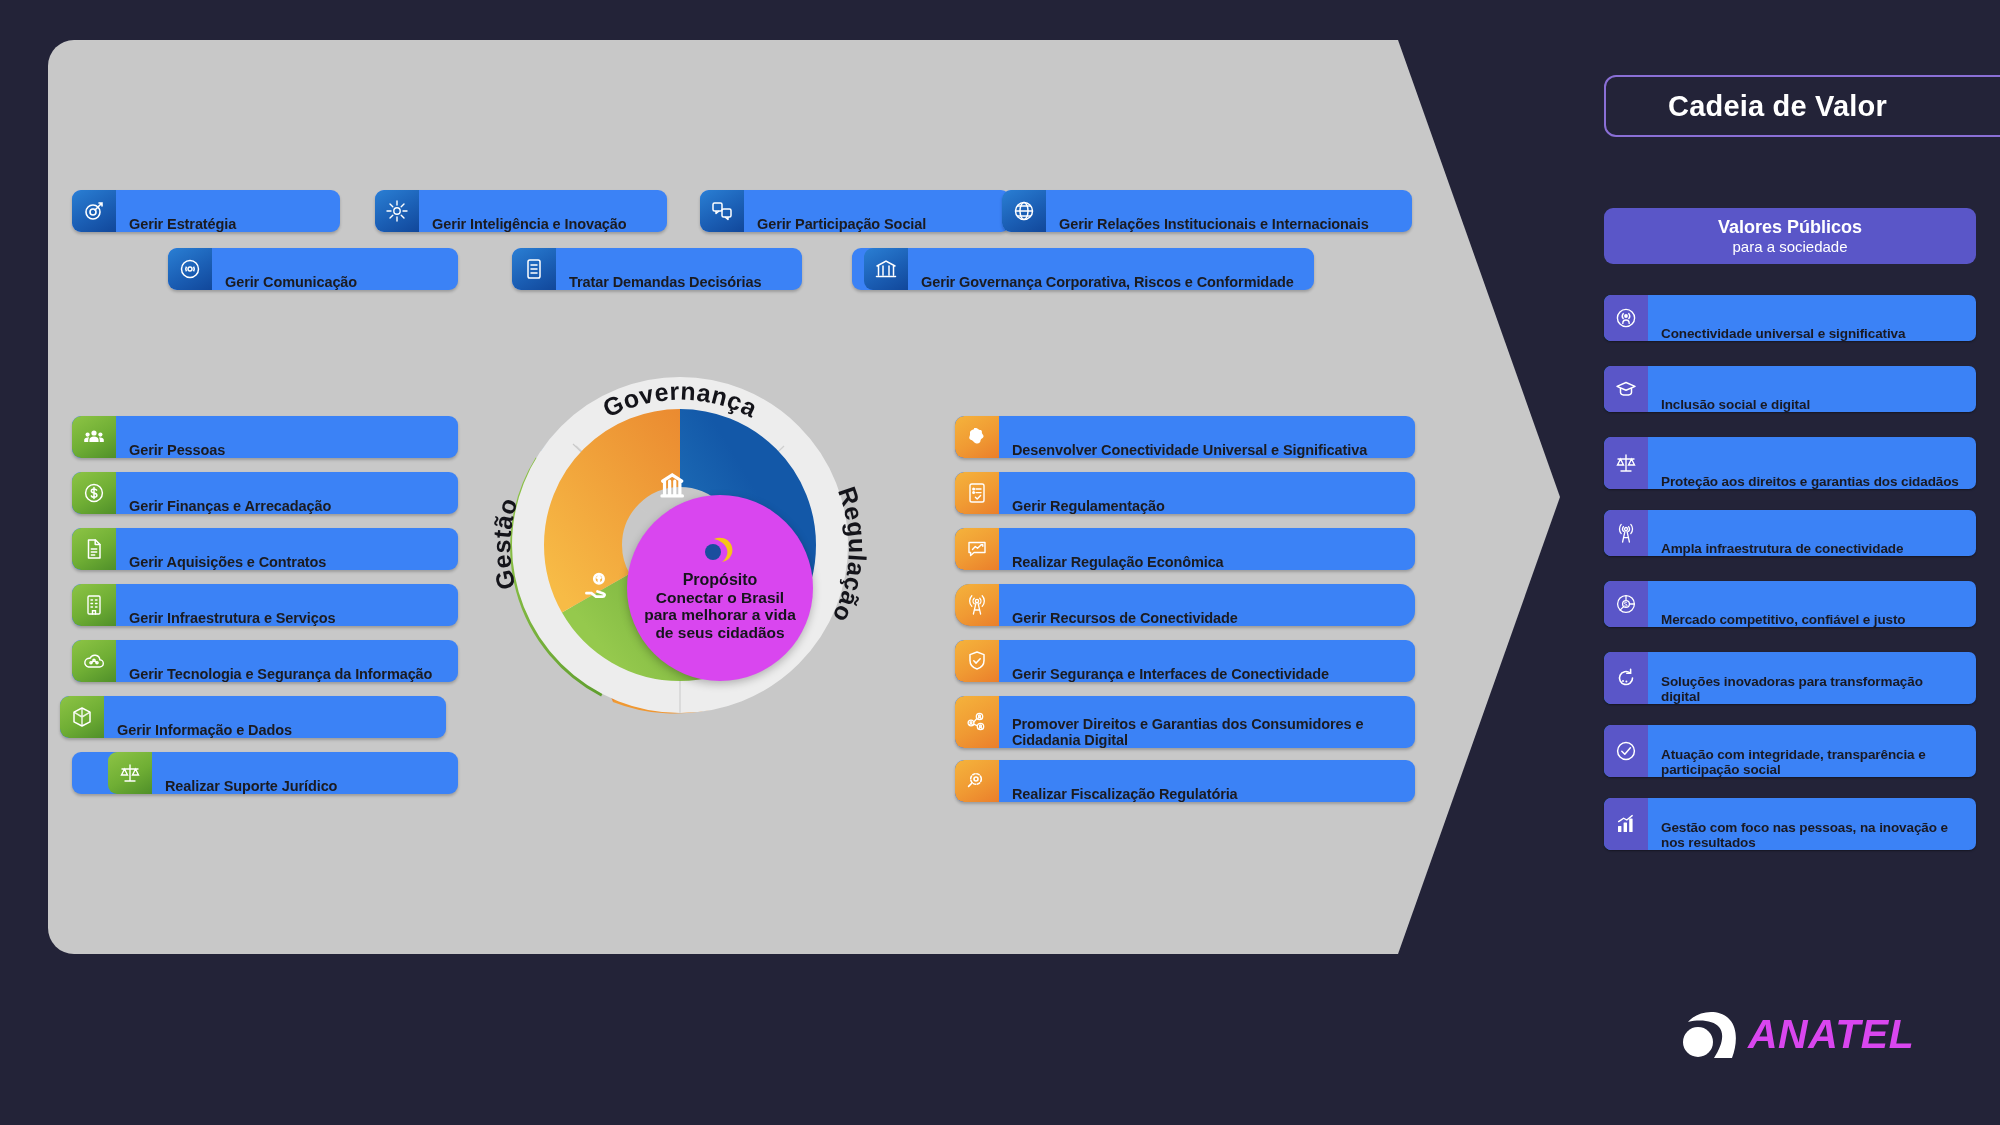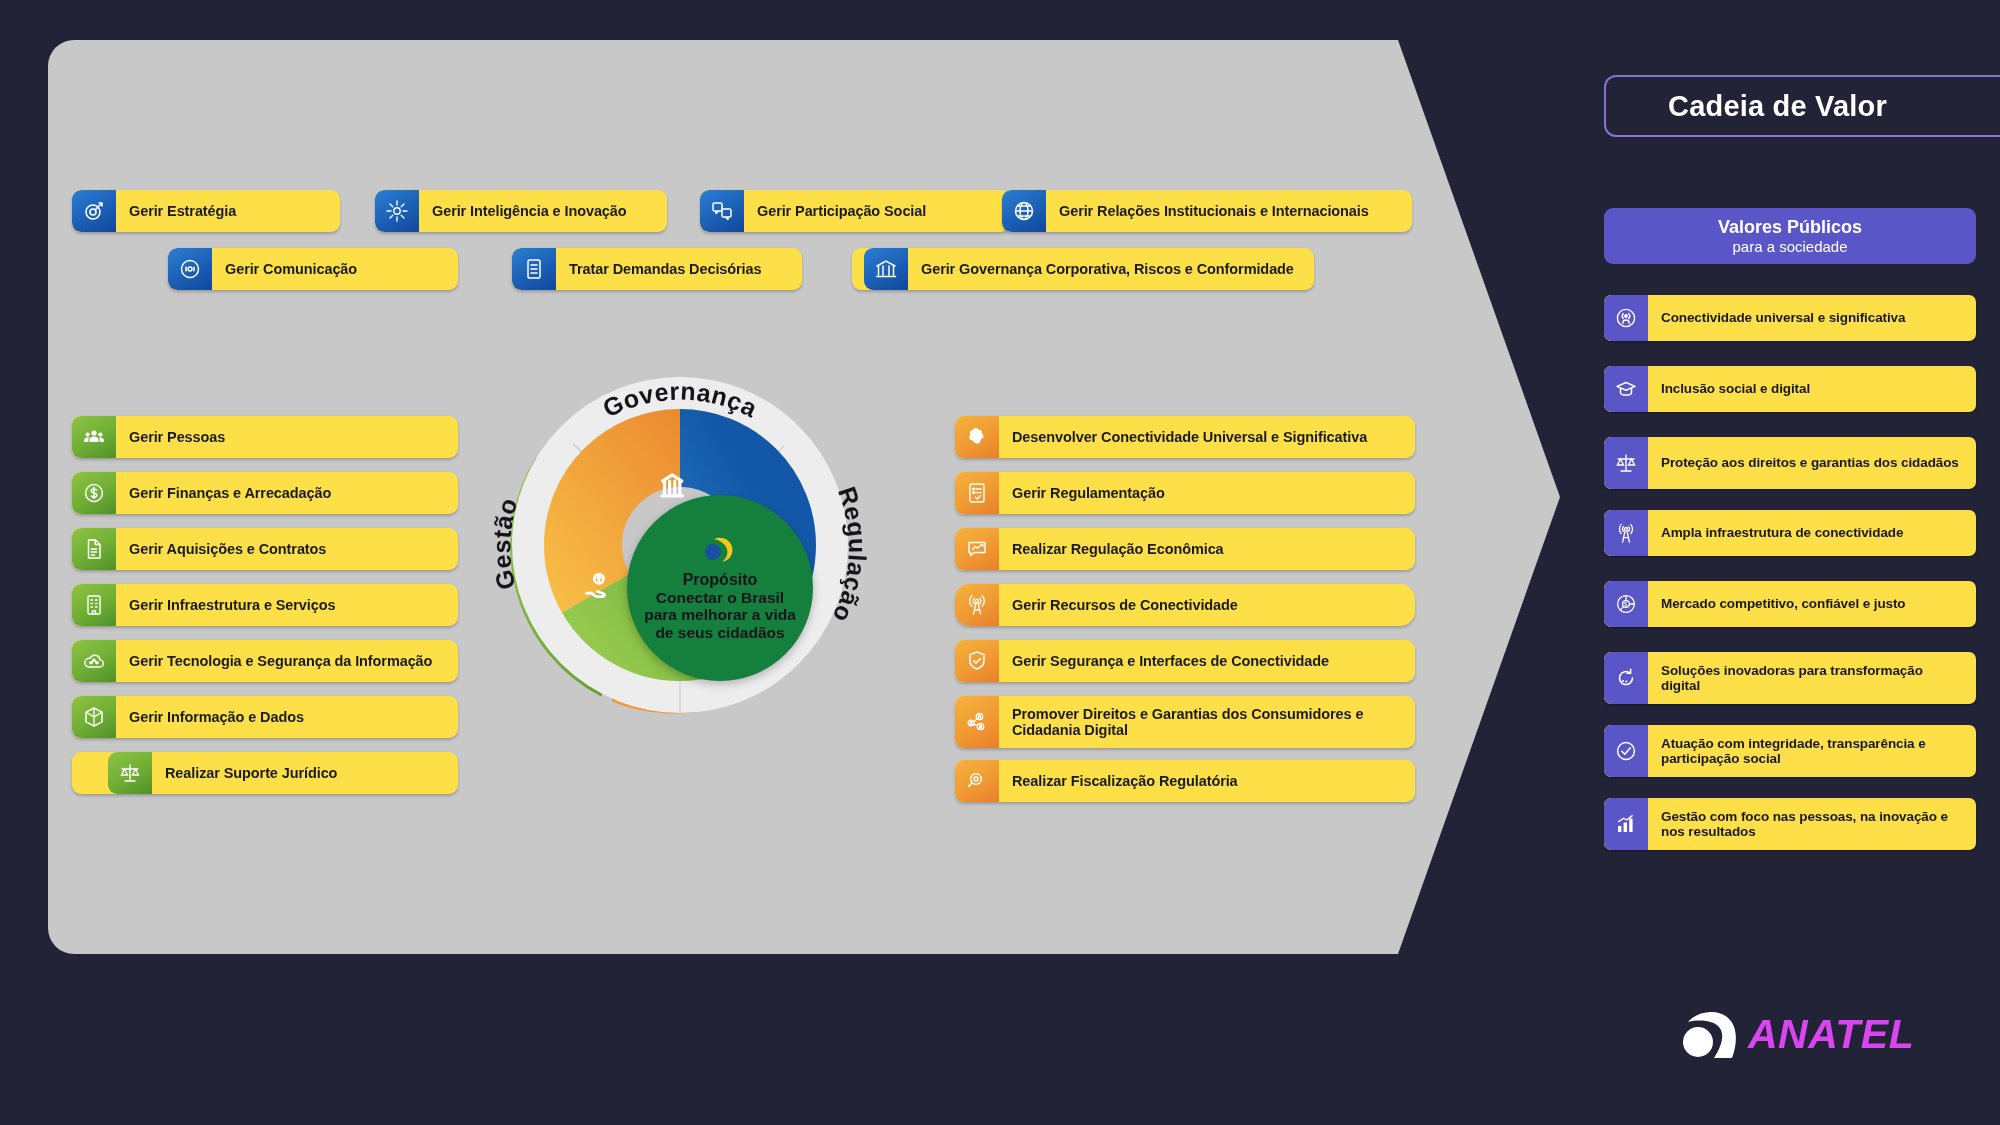--- a/index.html
+++ b/index.html
@@ -17,22 +17,22 @@
     width: 1512px; height: 914px;
     background: #c8c8c8;
     border-radius: 26px 0 0 26px;
     -webkit-clip-path: polygon(0 0, 1350px 0, 1512px 457px, 1350px 914px, 0 914px);
     clip-path: polygon(0 0, 1350px 0, 1512px 457px, 1350px 914px, 0 914px);
   }
 
   
   .pill {
     position: absolute;
-    display: flex; align-items: center;
-    background: #fde047;
+    display: flex; align-items: flex-end;
+    background: #3b82f6;
     border-radius: 9px;
     box-shadow: 0 2px 3px rgba(0,0,0,.22);
     overflow: hidden;
     height: 42px;
   }
   .pill .icon {
     flex: 0 0 auto;
     width: 44px; height: 100%;
     display: flex; align-items: center; justify-content: center;
     border-radius: 9px 0 0 9px;
@@ -82,21 +82,21 @@
   .logo .word { color:#d946ef; font-size: 41px; font-weight: 700; font-style: italic; letter-spacing: .5px; font-family:"Liberation Sans", sans-serif; }
 
   
   .wheel { position: absolute; left: 455px; top: 320px; width: 450px; height: 450px; }
   .wheel svg { width: 100%; height: 100%; overflow: visible; }
   .ringlabel { font-size: 25px; font-weight: 700; fill: #14141a; letter-spacing: .5px; }
 
   .core {
     position: absolute; left: 627px; top: 495px;
     width: 186px; height: 186px; border-radius: 50%;
-    background: #15803d;
+    background: #d946ef;
     box-shadow: 0 3px 9px rgba(0,0,0,.25);
     display: flex; flex-direction: column; align-items: center; justify-content: center;
     text-align: center; padding: 0 16px;
   }
   .core .glyph { width: 40px; height: 30px; margin-bottom: 6px; }
   .core .p-title { font-size: 16px; font-weight: 700; color:#15151b; }
   .core .p-text { font-size: 15.5px; font-weight: 700; color:#15151b; line-height: 1.12; }
 </style>
 </head>
 <body>
@@ -227,21 +227,21 @@
           <path d="M6.5 18h11a3.6 3.6 0 00.4-7.2A5.2 5.2 0 008 9.3 3.9 3.9 0 006.5 18z"></path>
           <circle cx="9" cy="13.8" r="1.1"></circle>
           <circle cx="15" cy="13.8" r="1.1"></circle>
           <circle cx="12" cy="11.3" r="1.1"></circle>
           <path d="M9.8 13.3l1.6-1.2M13 12.3l1.4 1"></path>
         </svg>
     </span>
     <span class="lbl">Gerir Tecnologia e Segurança da Informação</span>
   </div>
 
-  <div class="pill green" style="left:72px;top:696px;width:386px;">
+  <div class="pill green" style="left:60px;top:696px;width:386px;">
     <span class="icon">
       <svg viewBox="0 0 24 24" fill="none" stroke="#fff" stroke-width="1.5" stroke-linejoin="round">
           <path d="M12 3l8 4.2v9.6L12 21l-8-4.2V7.2z"></path>
           <path d="M12 3v18M12 12l8-4.8M12 12L4 7.2" opacity=".85"></path>
         </svg>
     </span>
     <span class="lbl">Gerir Informação e Dados</span>
   </div>
 
   <div class="pill green" style="left:72px;top:752px;width:386px;padding-left:36px;">

